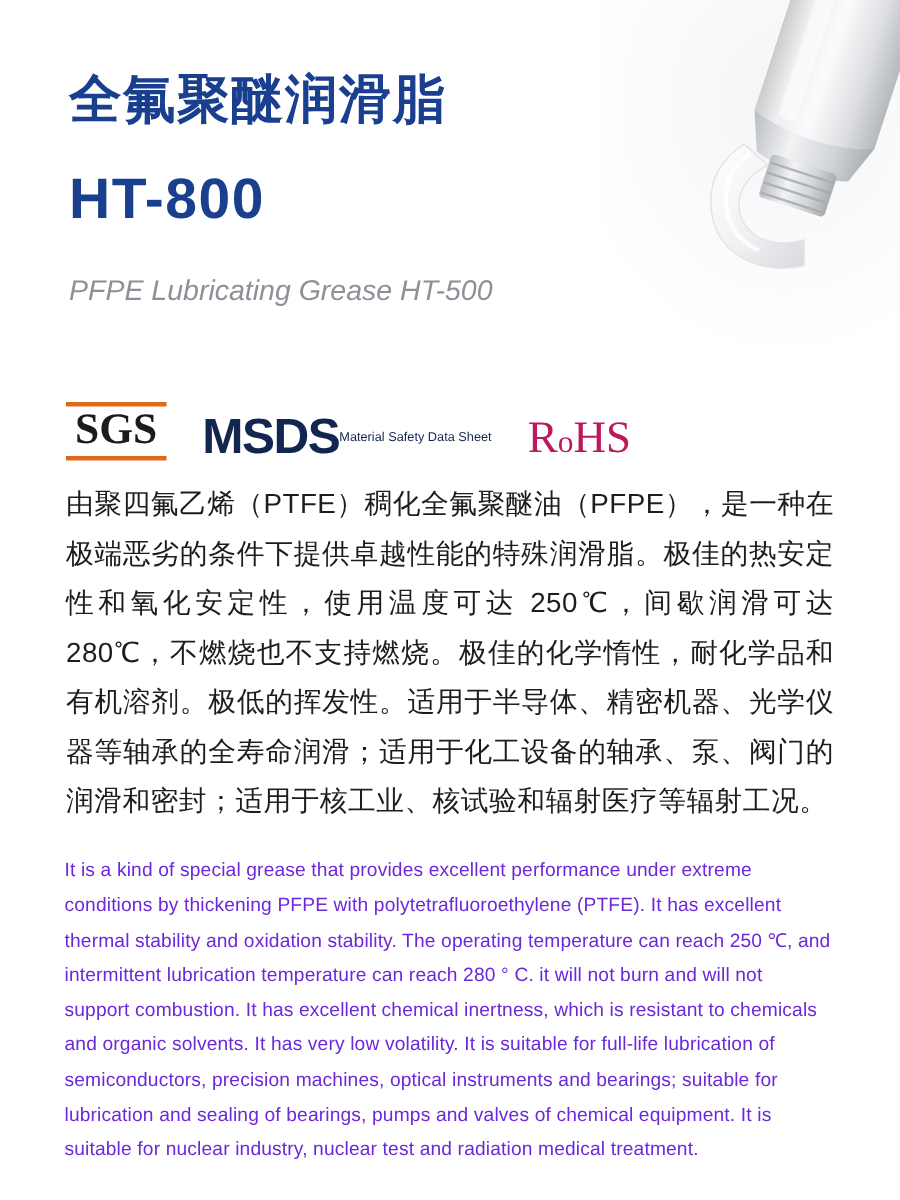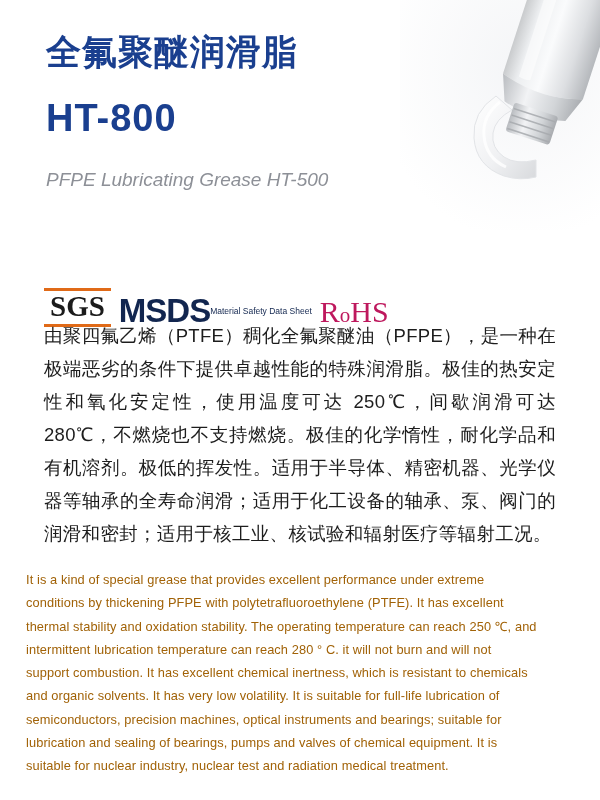--- a/index.html
+++ b/index.html
@@ -30,21 +30,21 @@
     right: 0;
     width: 200px;
     height: 230px;
     overflow: hidden;
   }
 
   
   .headline {
     position: absolute;
     left: 46px;
-    top: 32px;
+    top: 47px;
     width: 430px;
   }
   .title-cn {
     font-size: 35px;
     font-weight: bold;
     color: #1a3f8f;
     letter-spacing: 1px;
     line-height: 1.15;
     white-space: nowrap;
   }
@@ -67,22 +67,21 @@
 
   
   .certs {
     position: absolute;
     left: 44px;
     top: 255px;
     width: 400px;
     height: 52px;
     display: flex;
     align-items: flex-end;
-    gap: 8px;
-    margin-top: 20px;
+    gap: 24px;
   }
   .cert-sgs {
     position: relative;
     display: inline-block;
     padding: 1px 6px 3px 6px;
     border-top: 3px solid #e06a18;
     border-bottom: 3px solid #e06a18;
     font-family: "Liberation Serif", serif;
     font-weight: bold;
     font-size: 29px;
@@ -129,25 +128,25 @@
     font-size: 18.5px;
     color: #1d1d1d;
     line-height: 1.78;
     text-align: justify;
     letter-spacing: 0.3px;
   }
 
   
   .body-en {
     position: absolute;
-    left: 26px;
+    left: 43px;
     top: 568px;
     width: 512px;
     font-size: 12.8px;
-    color: #a16207;
+    color: #6d28d9;
     line-height: 1.82;
     text-align: left;
     letter-spacing: 0.1px;
   }
 </style>
 </head>
 <body>
 
 <div class="page">
 

